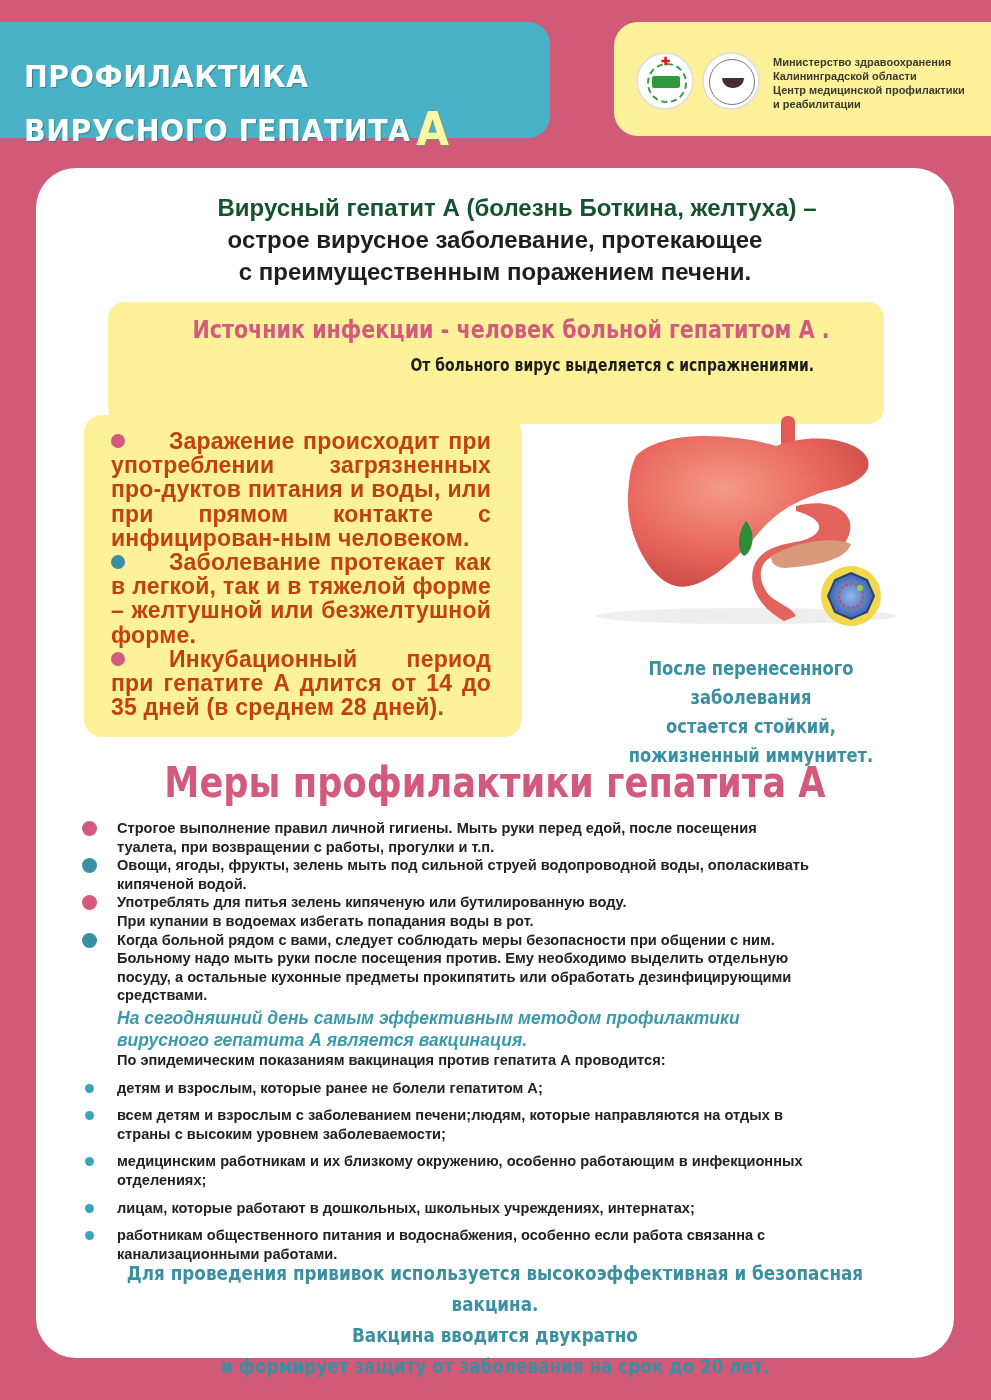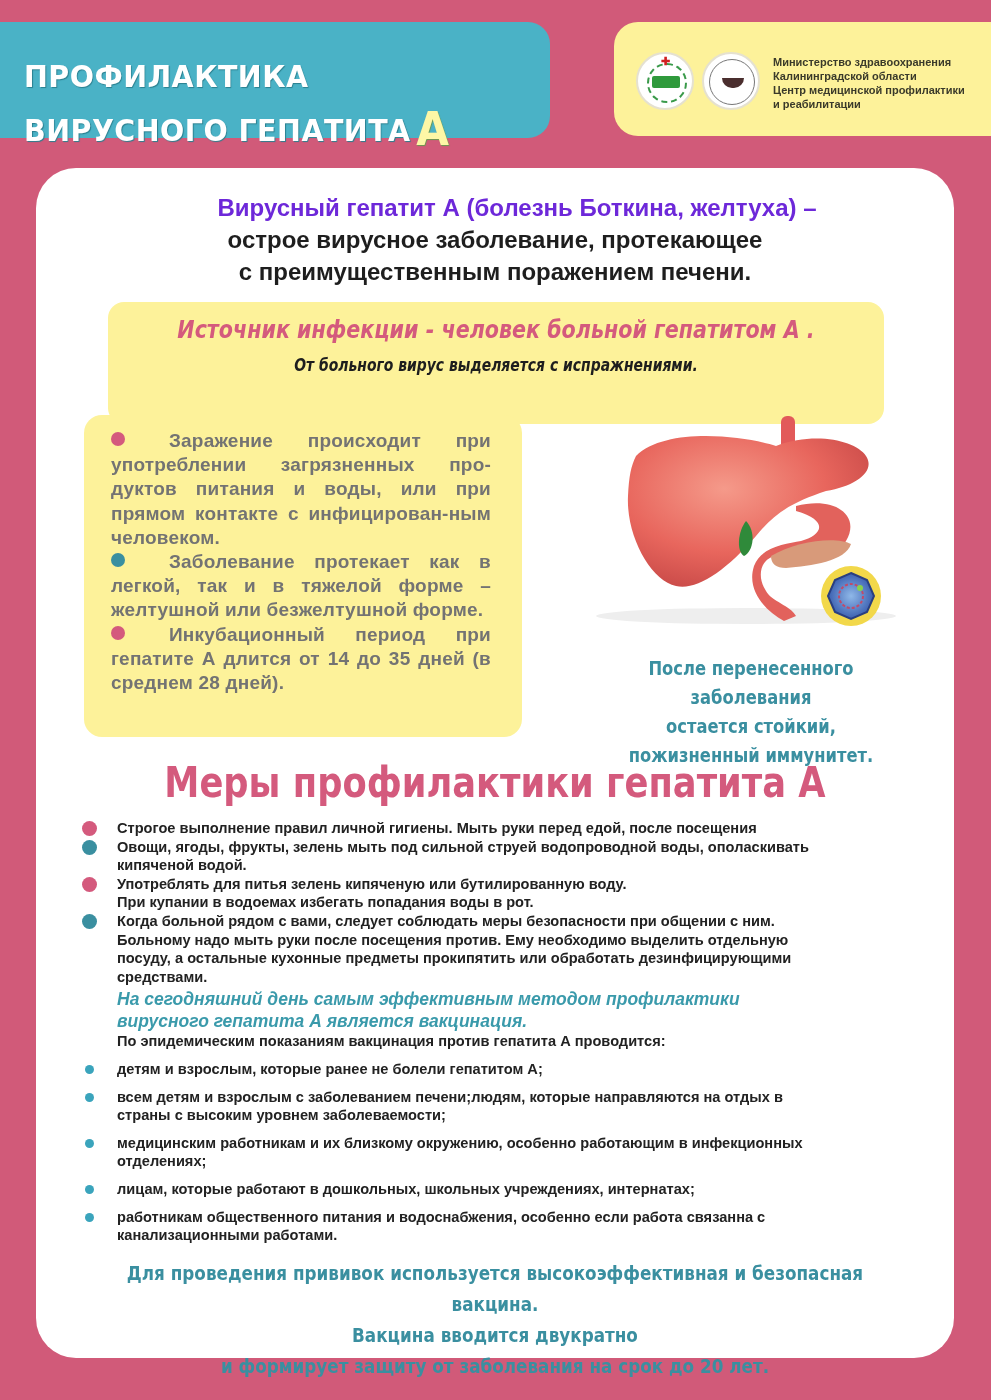--- a/index.html
+++ b/index.html
@@ -56,42 +56,42 @@
     font-weight:bold; color:#3a3a2a;
   }
   .main-card {
     position:absolute; left:36px; top:168px; width:918px; height:1190px;
     background:#fff; border-radius:40px;
   }
   .intro {
     position:absolute; left:0; width:100%; top:24px; text-align:center;
     font-weight:bold; font-size:24px; line-height:32px; color:#1e1e1e;
   }
-  .intro .teal { color:#6d28d9;padding-left:44px; }
+  .intro .teal { color:#14532d;padding-left:44px; }
   .source-box {
     position:absolute; left:72px; top:134px; width:776px; height:122px;
-    background:#fdf29a; border-radius:16px; text-align:center;font-style:italic;
+    background:#fdf29a; border-radius:16px; text-align:right;
   }
   .source-title {
     position:absolute; left:0; width:100%; top:14px;
     font-family:"DejaVu Sans", sans-serif; font-weight:bold;
     font-size:24px; color:#d45a7d; transform:scaleX(0.86);
   }
   .source-sub {
     position:absolute; left:0; width:100%; top:53px;
     font-family:"DejaVu Sans", sans-serif; font-weight:bold;
     font-size:17px; color:#1e1e1e; transform:scaleX(0.82);
   }
   .facts-box {
     position:absolute; left:48px; top:247px; width:438px; height:322px;
     background:#fdf29a; border-radius:18px;
   }
   .facts-text {
     position:absolute; left:27px; top:14px; width:380px;
-    font-weight:bold; font-size:19px; line-height:24.2px; color:#737373;
+    font-weight:bold; font-size:23px; line-height:24.2px; color:#c2410c;
     text-align:justify; letter-spacing:0.2px;
   }
   .fact { position:relative; }
   .fact .dot {
     display:inline-block; width:14px; height:14px; border-radius:50%;
     margin-right:44px; vertical-align:1px;
   }
   .liver-illustration { position:absolute; left:560px; top:248px; width:310px; height:210px; }
   .immunity {
     position:absolute; left:530px; top:486px; width:370px; text-align:center;
@@ -195,20 +195,21 @@
     <div>остается стойкий,</div>
     <div>пожизненный иммунитет.</div>
   </div>
 
   <div class="measures-title">Меры профилактики гепатита А</div>
 
   <div class="measures">
     <div class="m-item">
       <span class="bdot" style="background:#d45a7d"></span>
       <div>Строгое выполнение правил личной гигиены. Мыть руки перед едой, после посещения</div>
+      <div>туалета, при возвращении с работы, прогулки и т.п.</div>
     </div>
     <div class="m-item">
       <span class="bdot" style="background:#3a8fa0"></span>
       <div>Овощи, ягоды, фрукты, зелень мыть под сильной струей водопроводной воды, ополаскивать</div>
       <div>кипяченой водой.</div>
     </div>
     <div class="m-item">
       <span class="bdot" style="background:#d45a7d"></span>
       <div>Употреблять для питья зелень кипяченую или бутилированную воду.</div>
       <div>При купании в водоемах избегать попадания воды в рот.</div>

